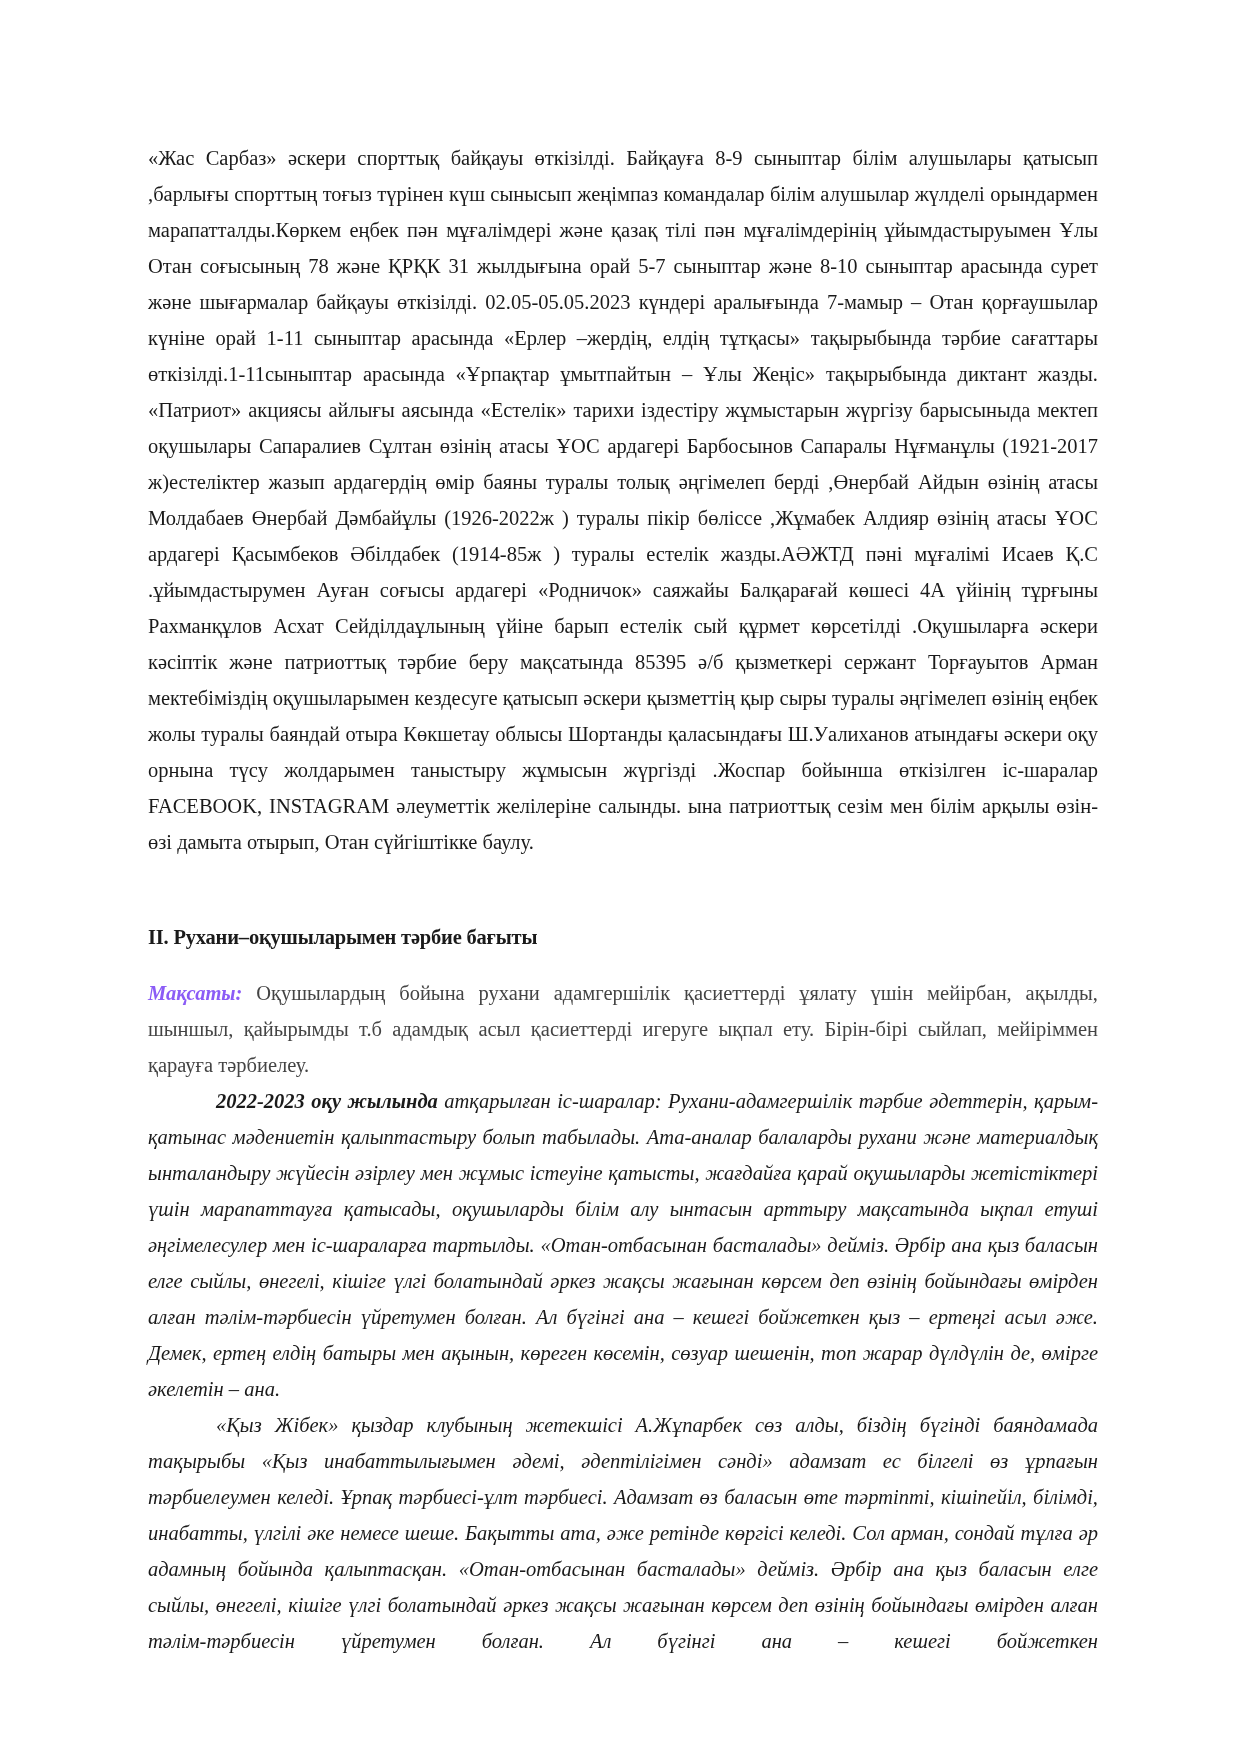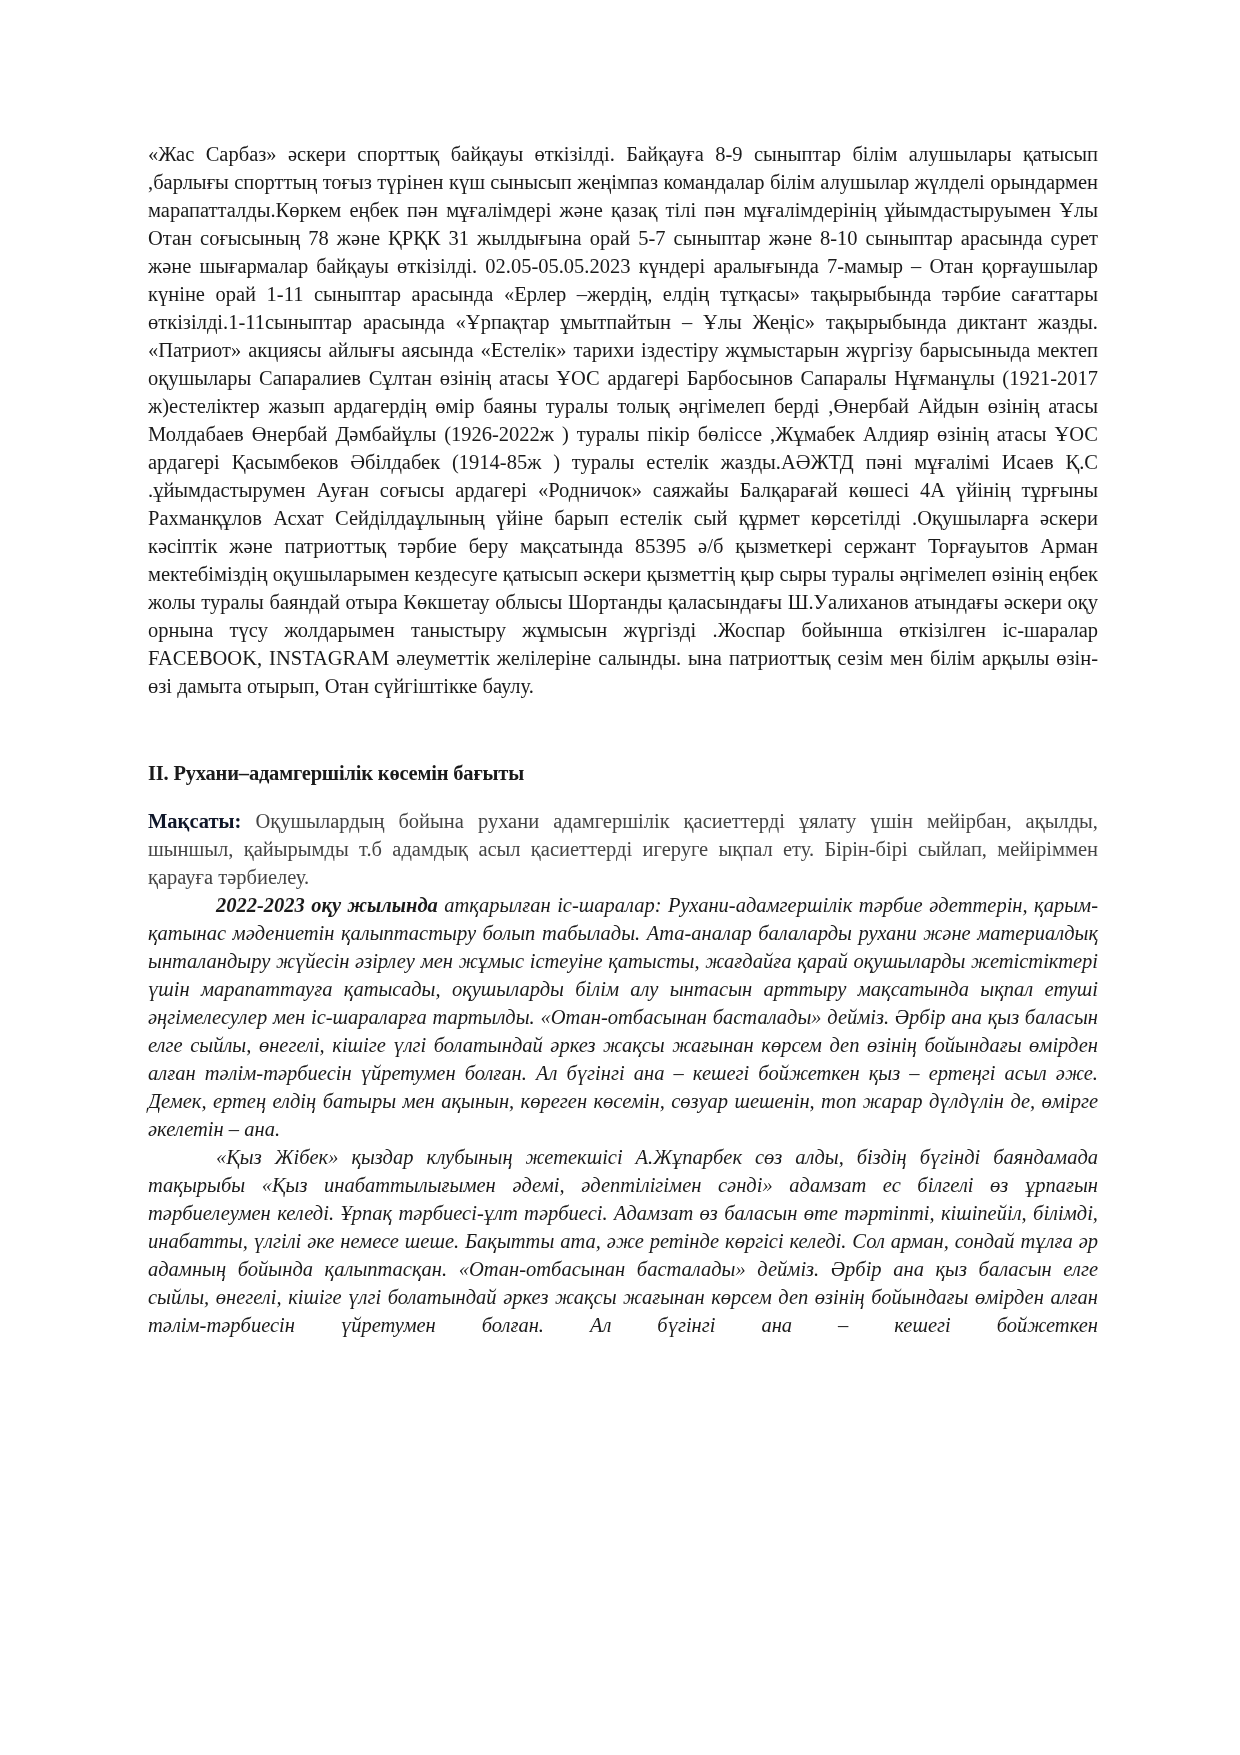--- a/index.html
+++ b/index.html
@@ -1,39 +1,39 @@
 <!DOCTYPE html>
 <html><head>
 <meta charset="utf-8">
 <style>
   html, body { margin: 0; padding: 0; background: #ffffff; }
   body { width: 1240px; height: 1755px; position: relative; overflow: hidden; }
   .page {
     position: absolute; left: 148px; top: 140px; width: 950px;
-    font-family: "Liberation Serif", serif; font-size: 20.5px; line-height: 28px;
+    font-family: "Liberation Serif", serif; font-size: 20.5px; line-height: 36px;
     color: #1a1a1a; text-align: justify;
   }
   .page p { margin: 0; }
   .indent { text-indent: 68px; font-style: italic; }
   .heading {
     font-weight: bold; text-align: left;
     margin-top: 59px !important; margin-bottom: 20px !important;
     letter-spacing: -0.2px;
   }
   .goal { color: #444444; }
-  .goal b { color: #0f172a; }
+  .goal b { color: #8b5cf6; font-style: italic; }
   .p1 { margin-bottom: 0; }
   .last { text-align: justify; text-align-last: justify; }
 </style>
 </head>
 <body>
 
 <div class="page">
   <p class="p1">«Жас Сарбаз» әскери спорттық байқауы өткізілді. Байқауға 8-9 сыныптар білім алушылары қатысып ,барлығы спорттың тоғыз түрінен күш сынысып жеңімпаз командалар білім алушылар жүлделі орындармен марапатталды.Көркем еңбек пән мұғалімдері және қазақ тілі пән мұғалімдерінің ұйымдастыруымен  Ұлы Отан соғысының 78 және ҚРҚК 31 жылдығына орай  5-7 сыныптар және 8-10 сыныптар арасында сурет және шығармалар байқауы өткізілді. 02.05-05.05.2023 күндері аралығында 7-мамыр – Отан қорғаушылар күніне орай 1-11 сыныптар арасында «Ерлер –жердің, елдің тұтқасы» тақырыбында тәрбие сағаттары өткізілді.1-11сыныптар арасында  «Ұрпақтар ұмытпайтын – Ұлы Жеңіс» тақырыбында диктант жазды. «Патриот» акциясы айлығы аясында «Естелік» тарихи іздестіру жұмыстарын жүргізу барысыныда мектеп оқушылары Сапаралиев Сұлтан өзінің атасы ҰОС ардагері Барбосынов Сапаралы Нұғманұлы (1921-2017 ж)естеліктер жазып ардагердің өмір баяны туралы толық әңгімелеп берді ,Өнербай Айдын өзінің атасы Молдабаев Өнербай Дәмбайұлы (1926-2022ж ) туралы пікір бөліссе ,Жұмабек Алдияр өзінің атасы ҰОС ардагері Қасымбеков Әбілдабек (1914-85ж ) туралы естелік жазды.АӘЖТД пәні мұғалімі Исаев Қ.С .ұйымдастырумен Ауған соғысы ардагері «Родничок» саяжайы Балқарағай көшесі 4А үйінің  тұрғыны Рахманқұлов Асхат Сейділдаұлының  үйіне барып естелік сый құрмет көрсетілді .Оқушыларға әскери  кәсіптік және патриоттық тәрбие беру мақсатында 85395 ә/б қызметкері сержант Торғауытов Арман мектебіміздің оқушыларымен кездесуге қатысып әскери қызметтің қыр сыры туралы әңгімелеп өзінің еңбек жолы туралы баяндай отыра Көкшетау облысы Шортанды қаласындағы Ш.Уалиханов атындағы әскери  оқу орнына түсу жолдарымен таныстыру жұмысын жүргізді .Жоспар бойынша өткізілген іс-шаралар FACEBOOK, INSTAGRAM әлеуметтік желілеріне салынды. ына патриоттық сезім мен білім арқылы өзін-өзі дамыта отырып, Отан сүйгіштікке баулу.</p>
 
-  <p class="heading">II. Рухани–адамгершілік көсемін бағыты</p>
+  <p class="heading">II. Рухани–оқушыларымен тәрбие бағыты</p>
 
   <p class="goal"><b>Мақсаты:</b><span> Оқушылардың бойына рухани адамгершілік қасиеттерді ұялату үшін мейірбан, ақылды, шыншыл, қайырымды т.б адамдық асыл қасиеттерді игеруге ықпал ету. Бірін-бірі сыйлап, мейіріммен қарауға тәрбиелеу.</span></p>
 
   <p class="indent"><b>2022-2023 оқу жылында</b><span> атқарылған іс-шаралар: Рухани-адамгершілік тәрбие әдеттерін, қарым-қатынас мәдениетін қалыптастыру болып табылады. Ата-аналар балаларды рухани және материалдық ынталандыру жүйесін әзірлеу мен жұмыс істеуіне қатысты, жағдайға қарай оқушыларды жетістіктері үшін марапаттауға қатысады, оқушыларды білім алу ынтасын арттыру мақсатында ықпал етуші әңгімелесулер мен іс-шараларға тартылды.  «Отан-отбасынан басталады» дейміз. Әрбір ана қыз баласын елге сыйлы, өнегелі, кішіге үлгі болатындай әркез жақсы жағынан көрсем деп өзінің бойындағы өмірден алған тәлім-тәрбиесін үйретумен болған. Ал бүгінгі ана – кешегі бойжеткен қыз – ертеңгі асыл әже. Демек, ертең елдің батыры мен ақынын, көреген көсемін, сөзуар шешенін, топ жарар дүлдүлін де, өмірге әкелетін – ана.</span></p>
 
   <p class="indent last">«Қыз Жібек» қыздар клубының жетекшісі А.Жұпарбек сөз алды,  біздің бүгінді баяндамада  тақырыбы «Қыз инабаттылығымен әдемі, әдептілігімен сәнді» адамзат ес білгелі өз ұрпағын тәрбиелеумен келеді. Ұрпақ тәрбиесі-ұлт тәрбиесі. Адамзат өз баласын өте тәртіпті, кішіпейіл, білімді, инабатты, үлгілі әке немесе шеше. Бақытты ата, әже ретінде көргісі келеді. Сол арман, сондай тұлға әр адамның бойында қалыптасқан.  «Отан-отбасынан басталады» дейміз.  Әрбір ана қыз баласын елге сыйлы, өнегелі, кішіге үлгі болатындай әркез жақсы жағынан көрсем деп өзінің бойындағы өмірден алған тәлім-тәрбиесін үйретумен болған.   Ал бүгінгі ана – кешегі бойжеткен</p>
 </div>
 
 </body></html>

